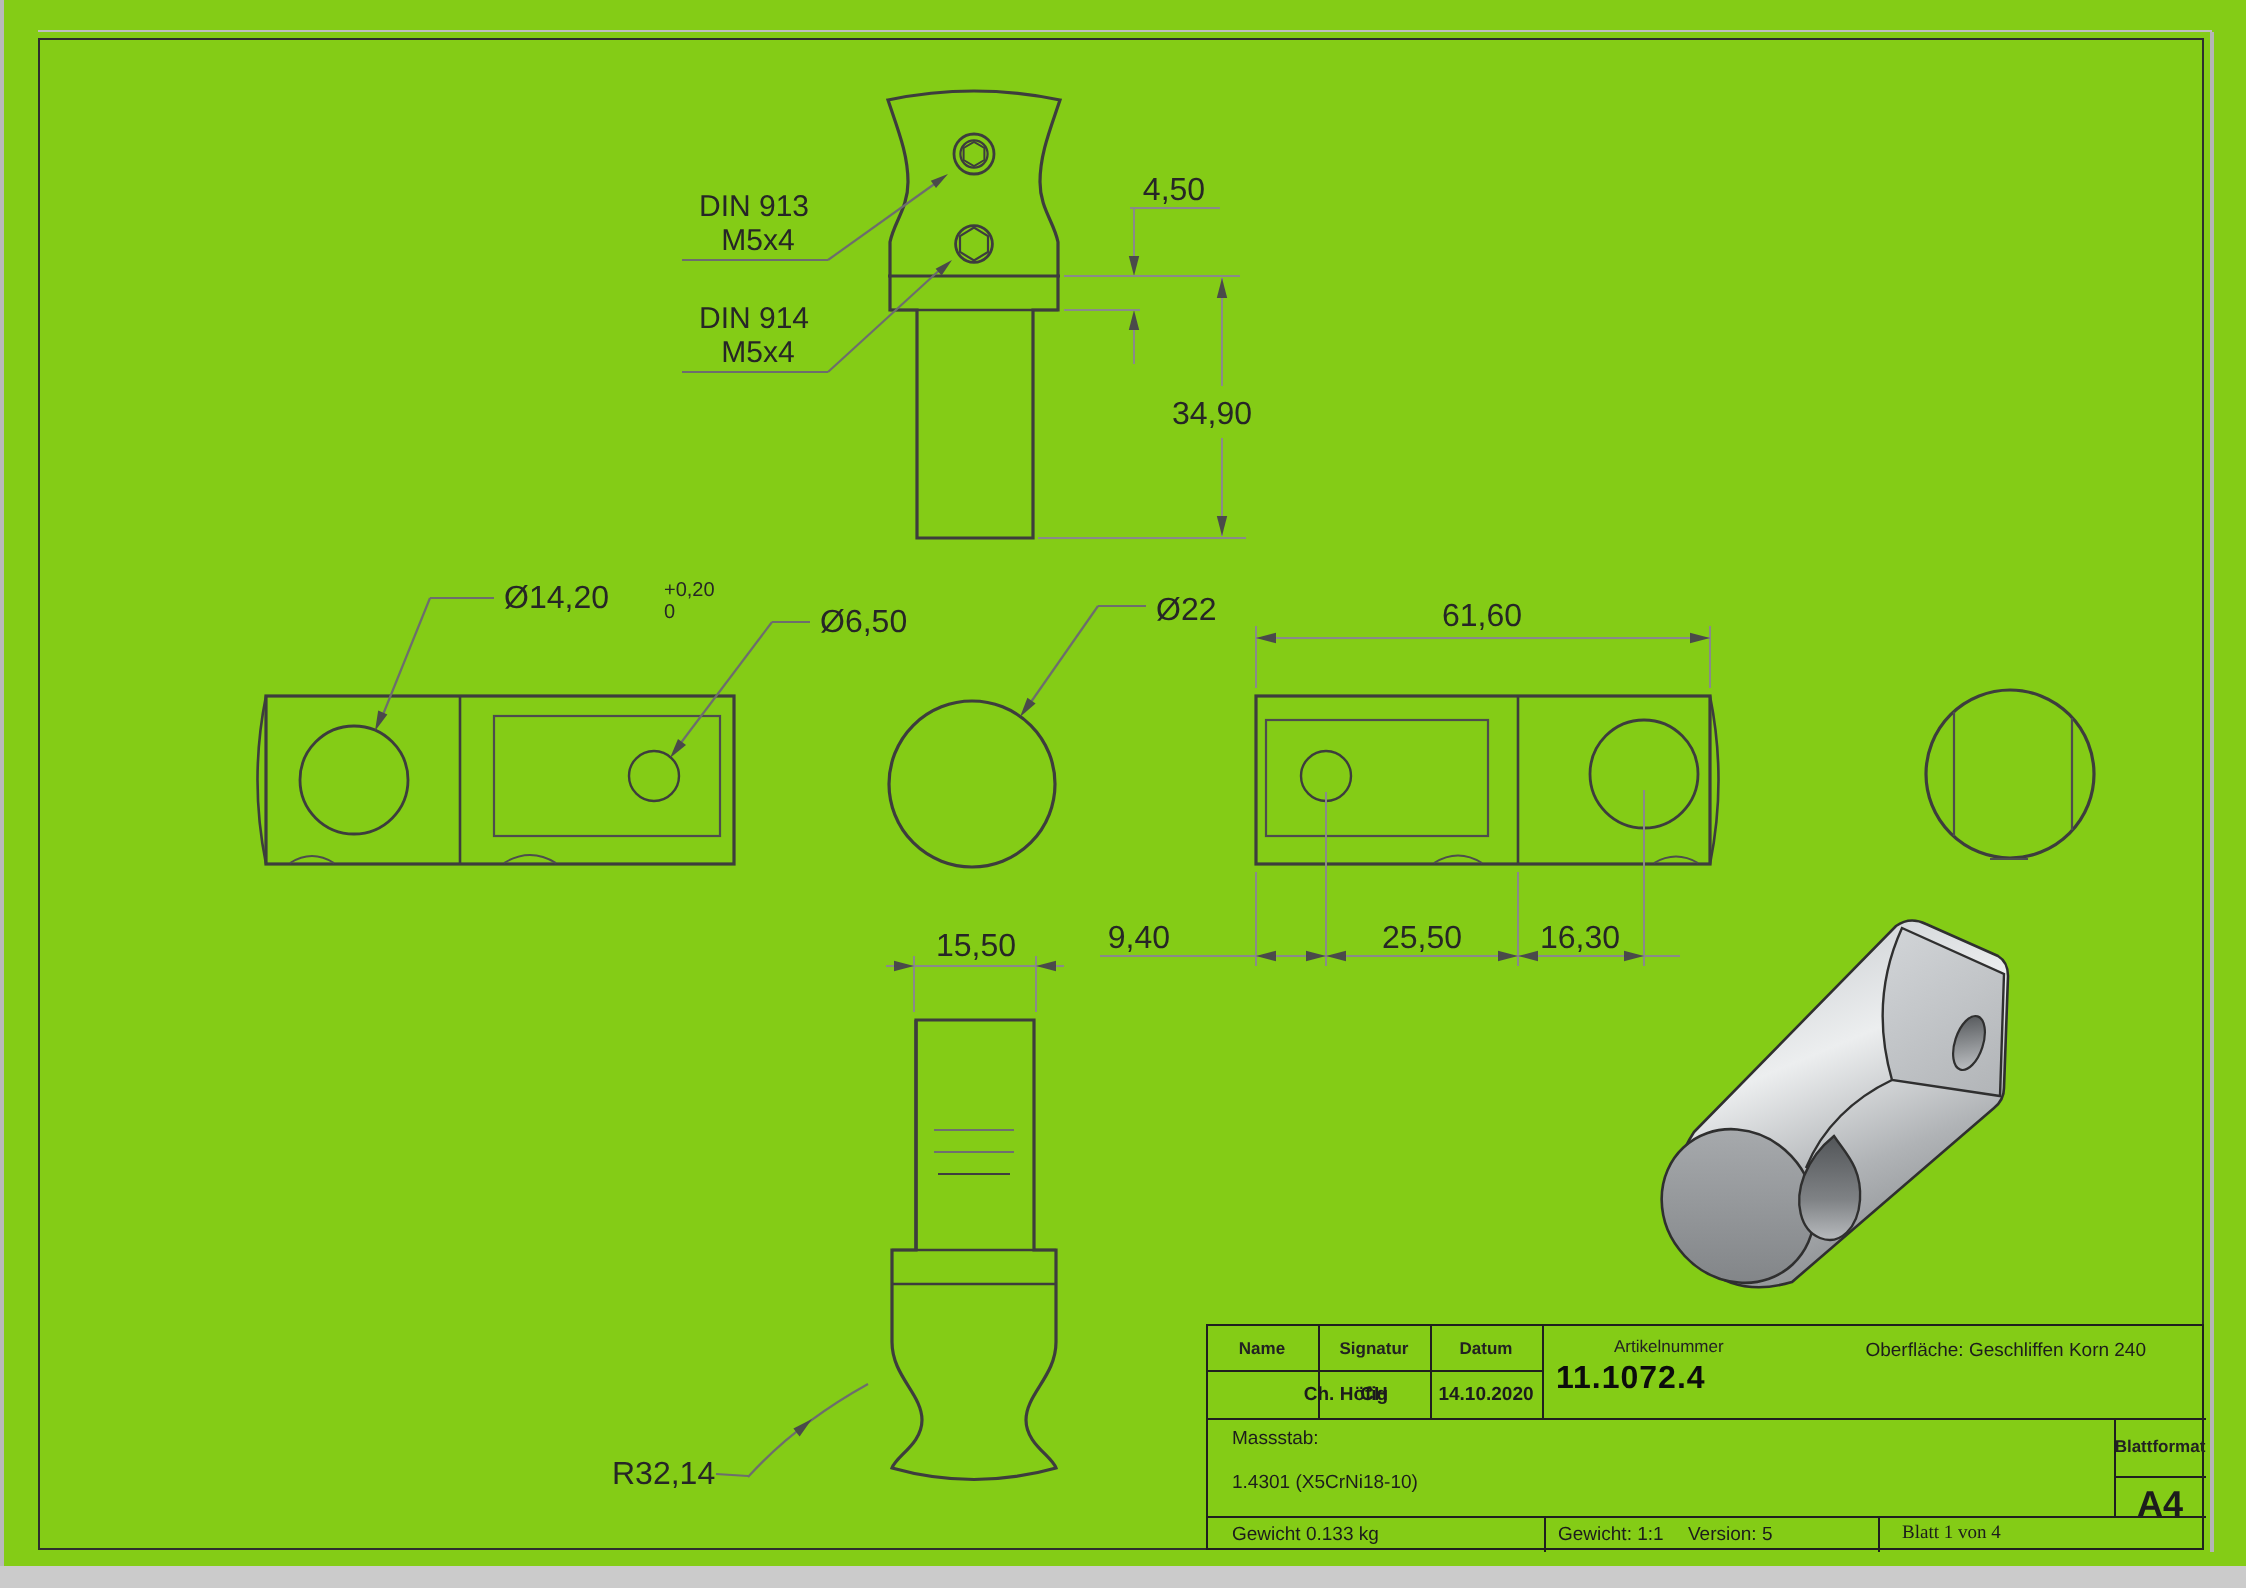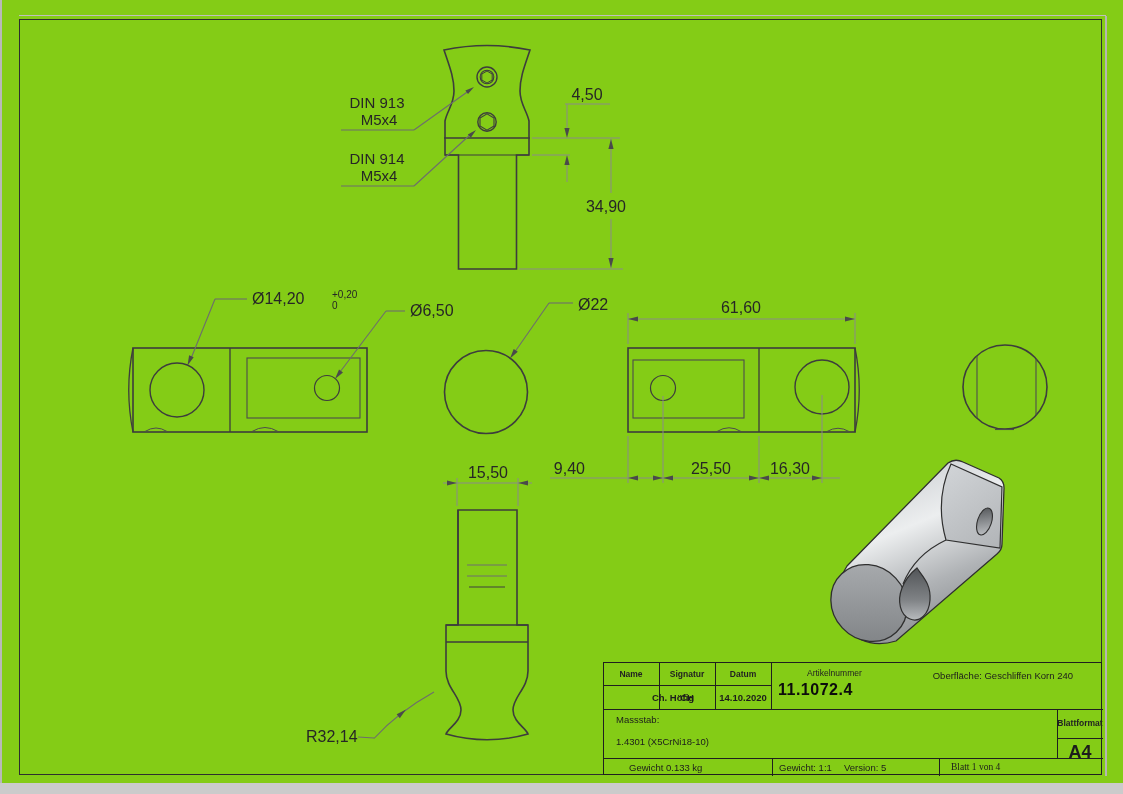--- a/index.html
+++ b/index.html
@@ -252,18 +252,18 @@
 
     <span class="txt hdr" style="left:175px;top:5px;margin-left:28px;">Artikelnummer</span>
     <span class="txt artnr" style="left:174px;top:18px;">11.1072.4</span>
     <span class="txt" style="right:28px;top:7px;">Oberfläche:  Geschliffen Korn 240</span>
 
     <span class="txt" style="left:12px;top:51px;">Massstab:</span>
     <span class="txt" style="left:12px;top:73px;">1.4301 (X5CrNi18-10)</span>
     <span class="txt hdr ctr" style="left:476px;top:55px;">Blattformat</span>
     <span class="txt a4 ctr" style="left:476px;top:79px;">A4</span>
 
-    <span class="txt" style="left:12px;top:99px;margin-left:13px;">Gewicht 0.133 kg</span>
+    <span class="txt" style="left:12px;top:99px;">Gewicht 0.133 kg</span>
     <span class="txt" style="left:175px;top:99px;">Gewicht: 1:1</span>
     <span class="txt" style="left:240px;top:99px;">Version: 5</span>
     <span class="txt" style="left:347px;top:99px;font-family:Liberation Serif, serif;">Blatt 1 von 4</span>
   </div>
 </div>
 
 </body></html>

